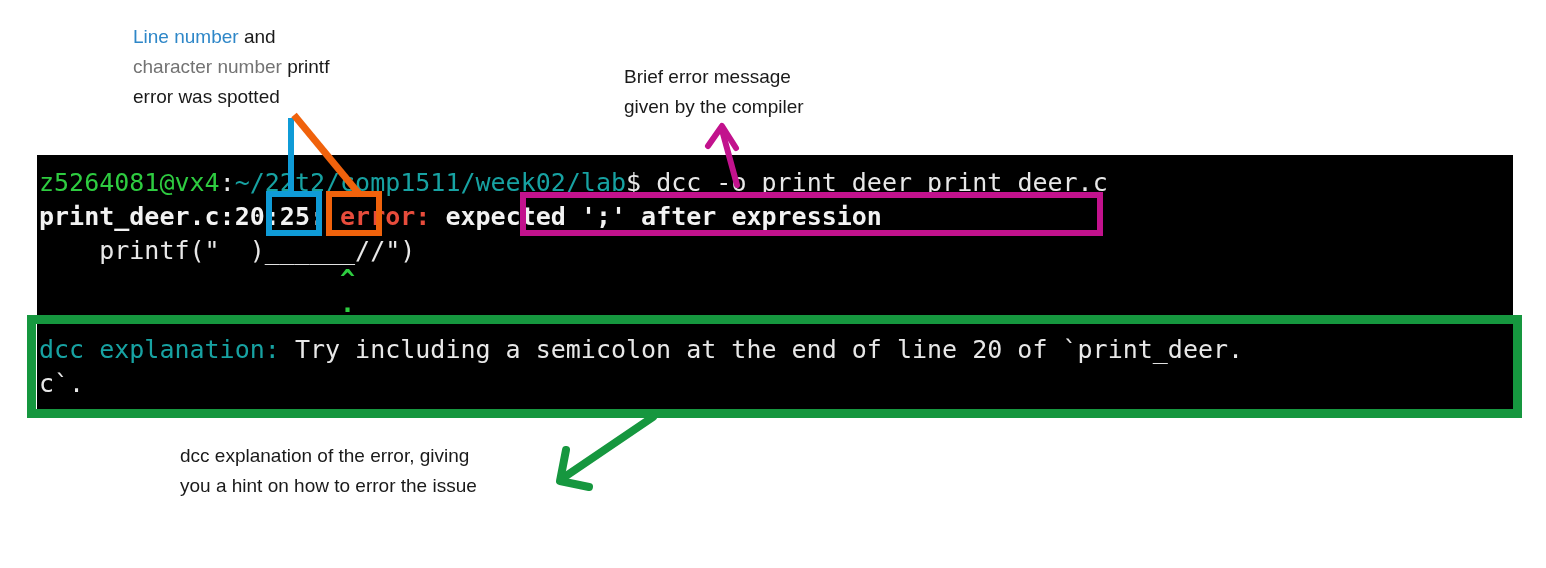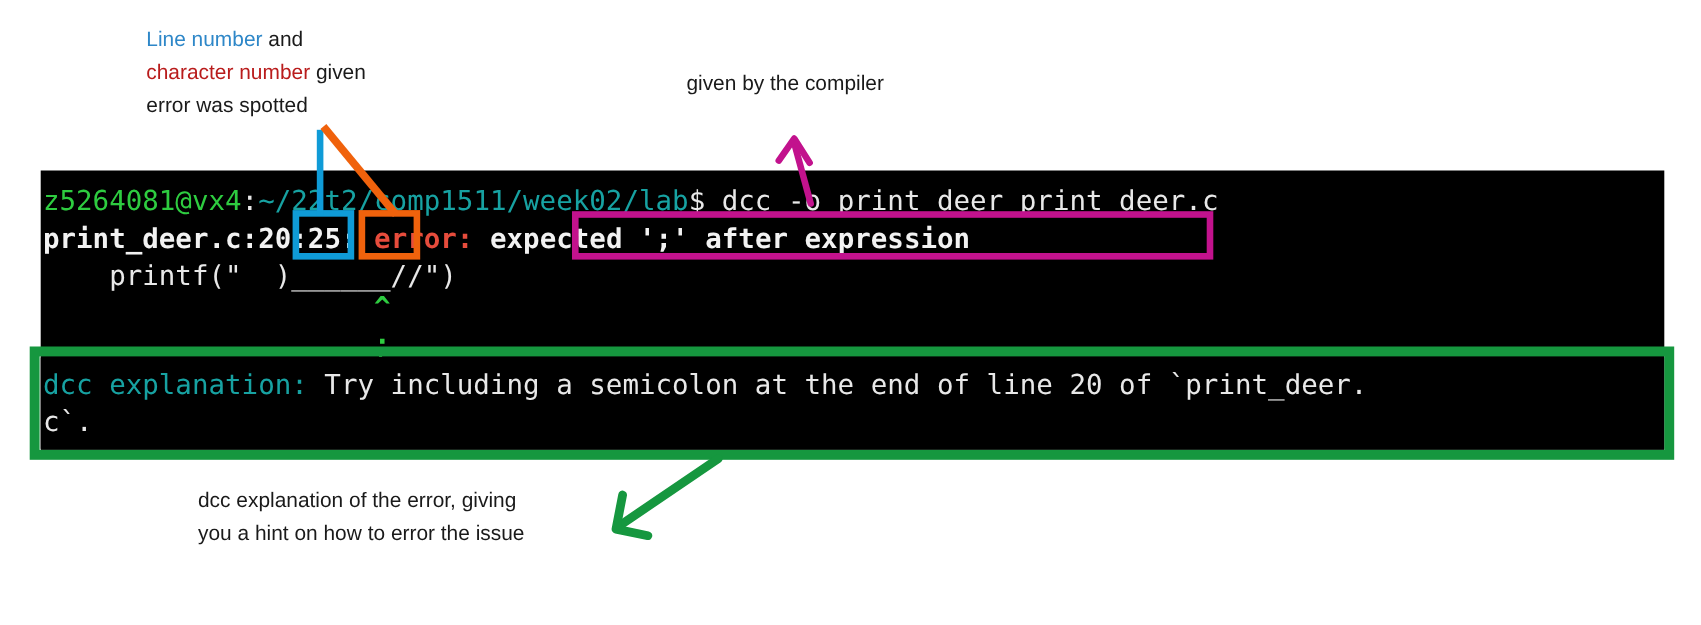--- a/index.html
+++ b/index.html
@@ -18,21 +18,21 @@
   
   .annot {
     position: absolute;
     color: #1a1a1a;
     font-family: "Liberation Sans", sans-serif;
     font-size: 19px;
     line-height: 30px;
     white-space: nowrap;
   }
   .annot .blue   { color: #2e87c8; }
-  .annot .orange { color: #b91c1c; }
+  .annot .orange { color: #737373; }
 
   #annot-linechar { left: 133px; top: 22px; }
   #annot-brief    { left: 624px; top: 62px; }
   #annot-dcc      { left: 168px; top: 441px; margin-left: 12px; }
 
   
   #terminal {
     position: absolute;
     left: 37px;
     top: 155px;
@@ -116,25 +116,26 @@
   <div class="term-line t-white" id="line-expl2">c`.</div>
 </div>
 
 <div class="hl" id="box-line"></div>
 <div class="hl" id="box-char"></div>
 <div class="hl" id="box-msg"></div>
 <div class="hl" id="box-expl"></div>
 
 <div class="annot" id="annot-linechar">
   <div><span class="blue">Line number</span><span> and</span></div>
-  <div><span class="orange">character number</span><span> given</span></div>
+  <div><span class="orange">character number</span><span> printf</span></div>
   <div>error was spotted</div>
 </div>
 
 <div class="annot" id="annot-brief">
+  <div>Brief error message</div>
   <div>given by the compiler</div>
 </div>
 
 <div class="annot" id="annot-dcc">
   <div>dcc explanation of the error, giving</div>
   <div>you a hint on how to error the issue</div>
 </div>
 
 <svg id="connectors" viewBox="0 0 1546 568">
 

